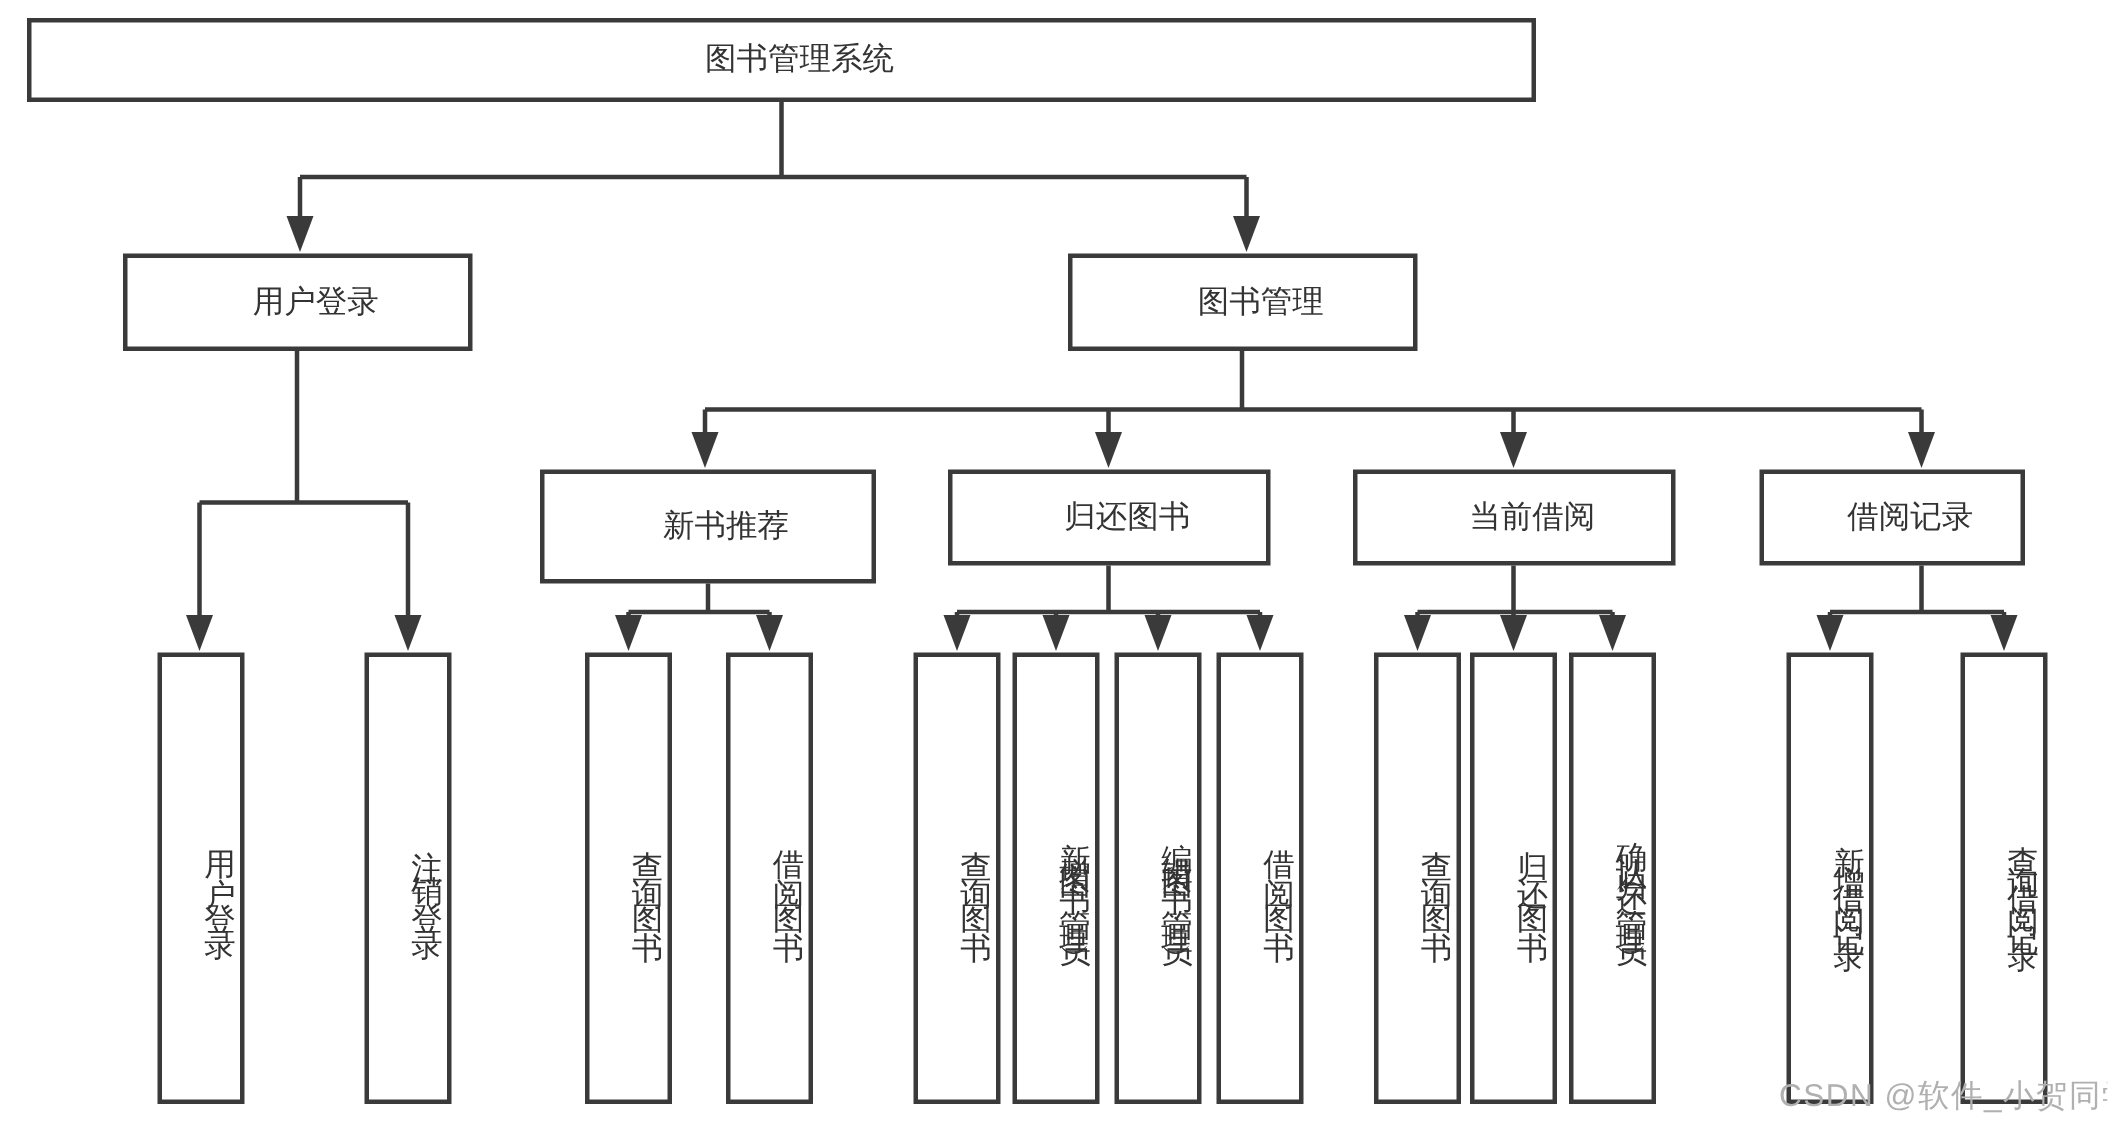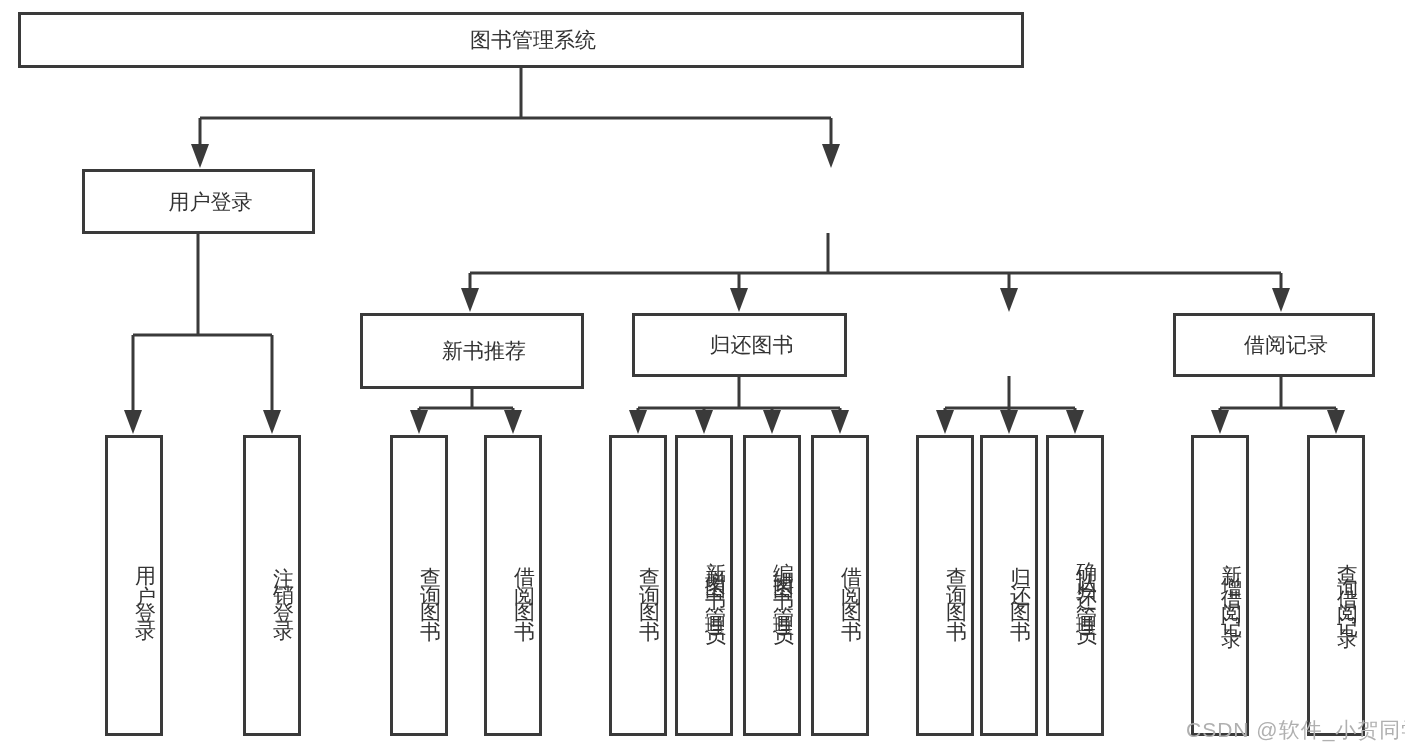--- a/index.html
+++ b/index.html
@@ -27,21 +27,21 @@
   }
   .v-mid{letter-spacing:13px;}
   .v-spread{letter-spacing:18px;}
   
   .n-root{left:18px;top:12px;width:1006px;height:56px;}
   .n-user-login{left:82px;top:169px;width:233px;height:65px;}
   .n-book-mgmt{left:712px;top:169px;width:233px;height:65px;}
   .n-new-book{left:360px;top:313px;width:224px;height:76px;}
   .n-book-borrow{left:632px;top:313px;width:215px;height:64px;}
   .n-current-borrow{left:902px;top:313px;width:215px;height:64px;}
-  .n-borrow-record{left:1173px;top:313px;width:202px;height:64px;}
+  .n-borrow-record{left:1173px;top:313px;width:177px;height:64px;}
   .leaf{top:435px;width:58px;height:301px;}
   .l-1{left:105px;} .l-2{left:243px;}
   .l-3{left:390px;} .l-4{left:484px;}
   .l-5{left:609px;} .l-6{left:675px;} .l-7{left:743px;} .l-8{left:811px;}
   .l-9{left:916px;} .l-10{left:980px;} .l-11{left:1046px;}
   .l-12{left:1191px;} .l-13{left:1307px;}
   .watermark{
     position:absolute;left:1186px;top:716px;z-index:5;
     color:var(--wm);font-size:21px;letter-spacing:1px;white-space:nowrap;
   }
@@ -87,26 +87,32 @@
     <polygon points="1327,410 1345,410 1336,434"></polygon>
   </svg>
 
   <div class="node n-root">
     <span>图书管理系统</span>
   </div>
 
   <div class="node n-user-login">
     <span>用户登录</span>
   </div>
+  <div class="node n-book-mgmt">
+    <span>图书管理</span>
+  </div>
 
   <div class="node n-new-book">
     <span>新书推荐</span>
   </div>
   <div class="node n-book-borrow">
     <span>归还图书</span>
+  </div>
+  <div class="node n-current-borrow">
+    <span>当前借阅</span>
   </div>
   <div class="node n-borrow-record">
     <span>借阅记录</span>
   </div>
 
   <div class="node leaf l-1">
     <span class="v-label v-spread">用户登录</span>
   </div>
   <div class="node leaf l-2">
     <span class="v-label v-spread">注销登录</span>

